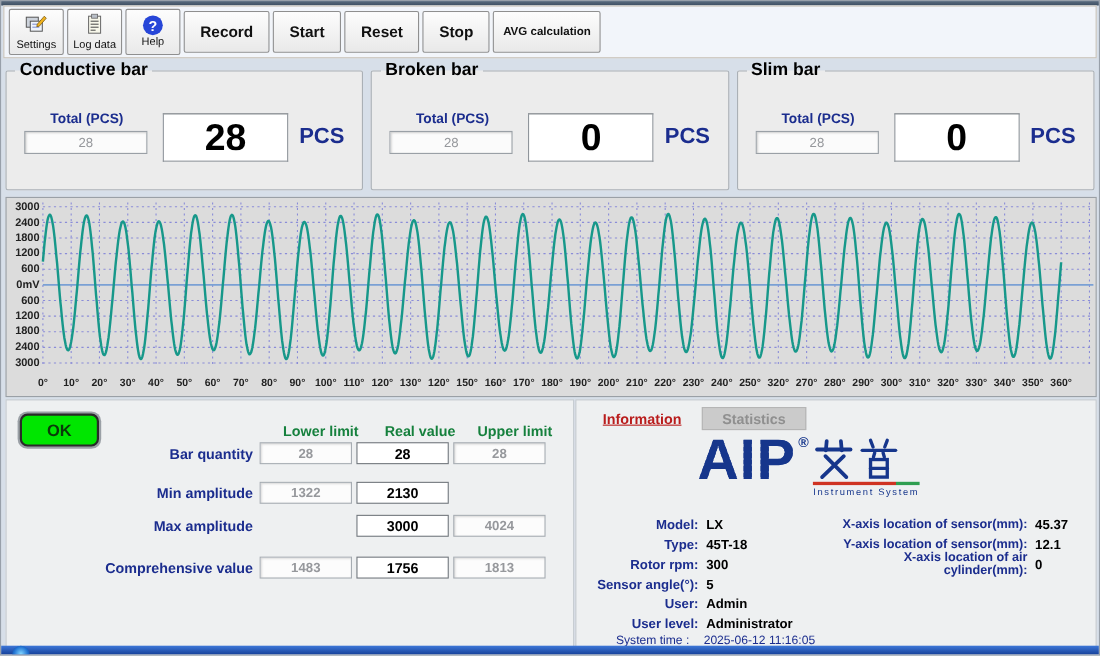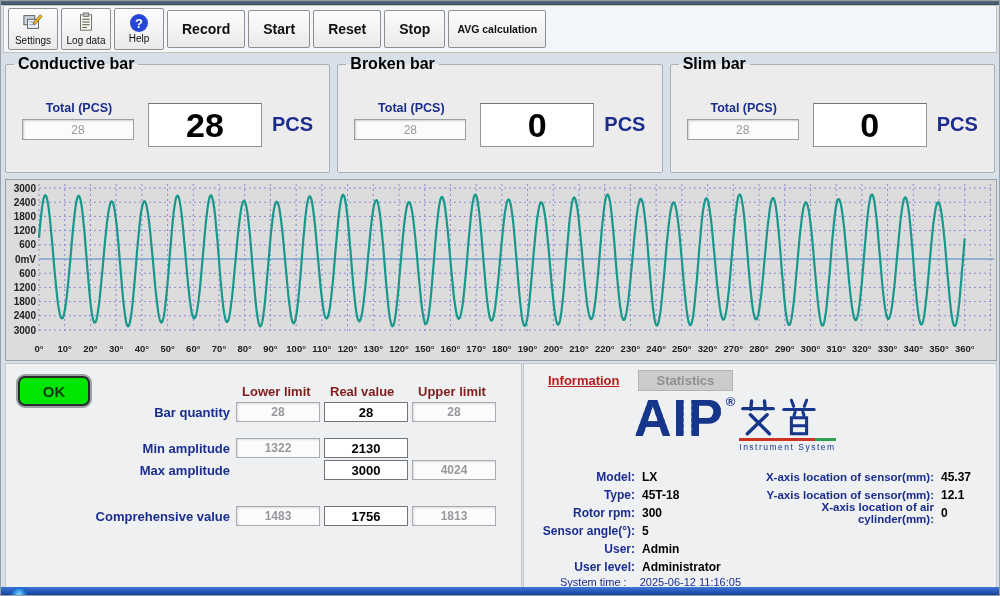--- a/index.html
+++ b/index.html
@@ -60,21 +60,21 @@
                  background:#eef0f1; border:1px solid #c3c9cf; }
   .bottom-right { position:absolute; top:362px; left:522px; width:474px; height:226px;
                   background:#eef0f1; border:1px solid #c3c9cf; }
 
   .ok-lamp { position:absolute; left:12px; top:12px; width:72px; height:30px;
              background:#00e600; border:2px solid #2a2a2a; border-radius:7px;
              box-shadow:0 0 0 2px #9aa0a6; display:flex; align-items:center;
              justify-content:center; font-weight:bold; font-size:15px; color:#0a3a0a; }
 
   .limits-headers { position:absolute; top:20px; left:236px; display:flex; gap:4px; }
-  .limits-headers span { width:84px; text-align:left; color:#7f1d1d; font-weight:bold;
+  .limits-headers span { width:84px; text-align:right; color:#15803d; font-weight:bold;
                          font-size:13px; }
   .limit-row { position:absolute; left:0; display:flex; align-items:center; }
   .limit-row .rowlab { width:230px; text-align:right; color:#1b2d8e; font-weight:bold;
                        font-size:13px; padding-right:6px; }
   .cellwrap { display:flex; gap:4px; }
   .lbox { width:84px; height:20px; display:flex; align-items:center; justify-content:center;
           font-size:12px; }
   .lbox.dim { background:#fcfcfc; border:1px solid #a6acb2;
               box-shadow:inset 1px 1px 2px rgba(0,0,0,.14); color:#96989c; font-weight:bold; }
   .lbox.real { background:#fff; border:1px solid #70767c; color:#000; font-weight:bold;
@@ -309,21 +309,21 @@
       </div>
     </div>
     <div class="limit-row" style="top:74px">
       <div class="rowlab">Min amplitude</div>
       <div class="cellwrap">
         <div class="lbox dim">1322</div>
         <div class="lbox real">2130</div>
         <div class="lbox hide"></div>
       </div>
     </div>
-    <div class="limit-row" style="top:96px">
+    <div class="limit-row" style="top:104px">
       <div class="rowlab">Max amplitude</div>
       <div class="cellwrap">
         <div class="lbox hide"></div>
         <div class="lbox real">3000</div>
         <div class="lbox dim">4024</div>
       </div>
     </div>
     <div class="limit-row" style="top:142px">
       <div class="rowlab">Comprehensive value</div>
       <div class="cellwrap">

